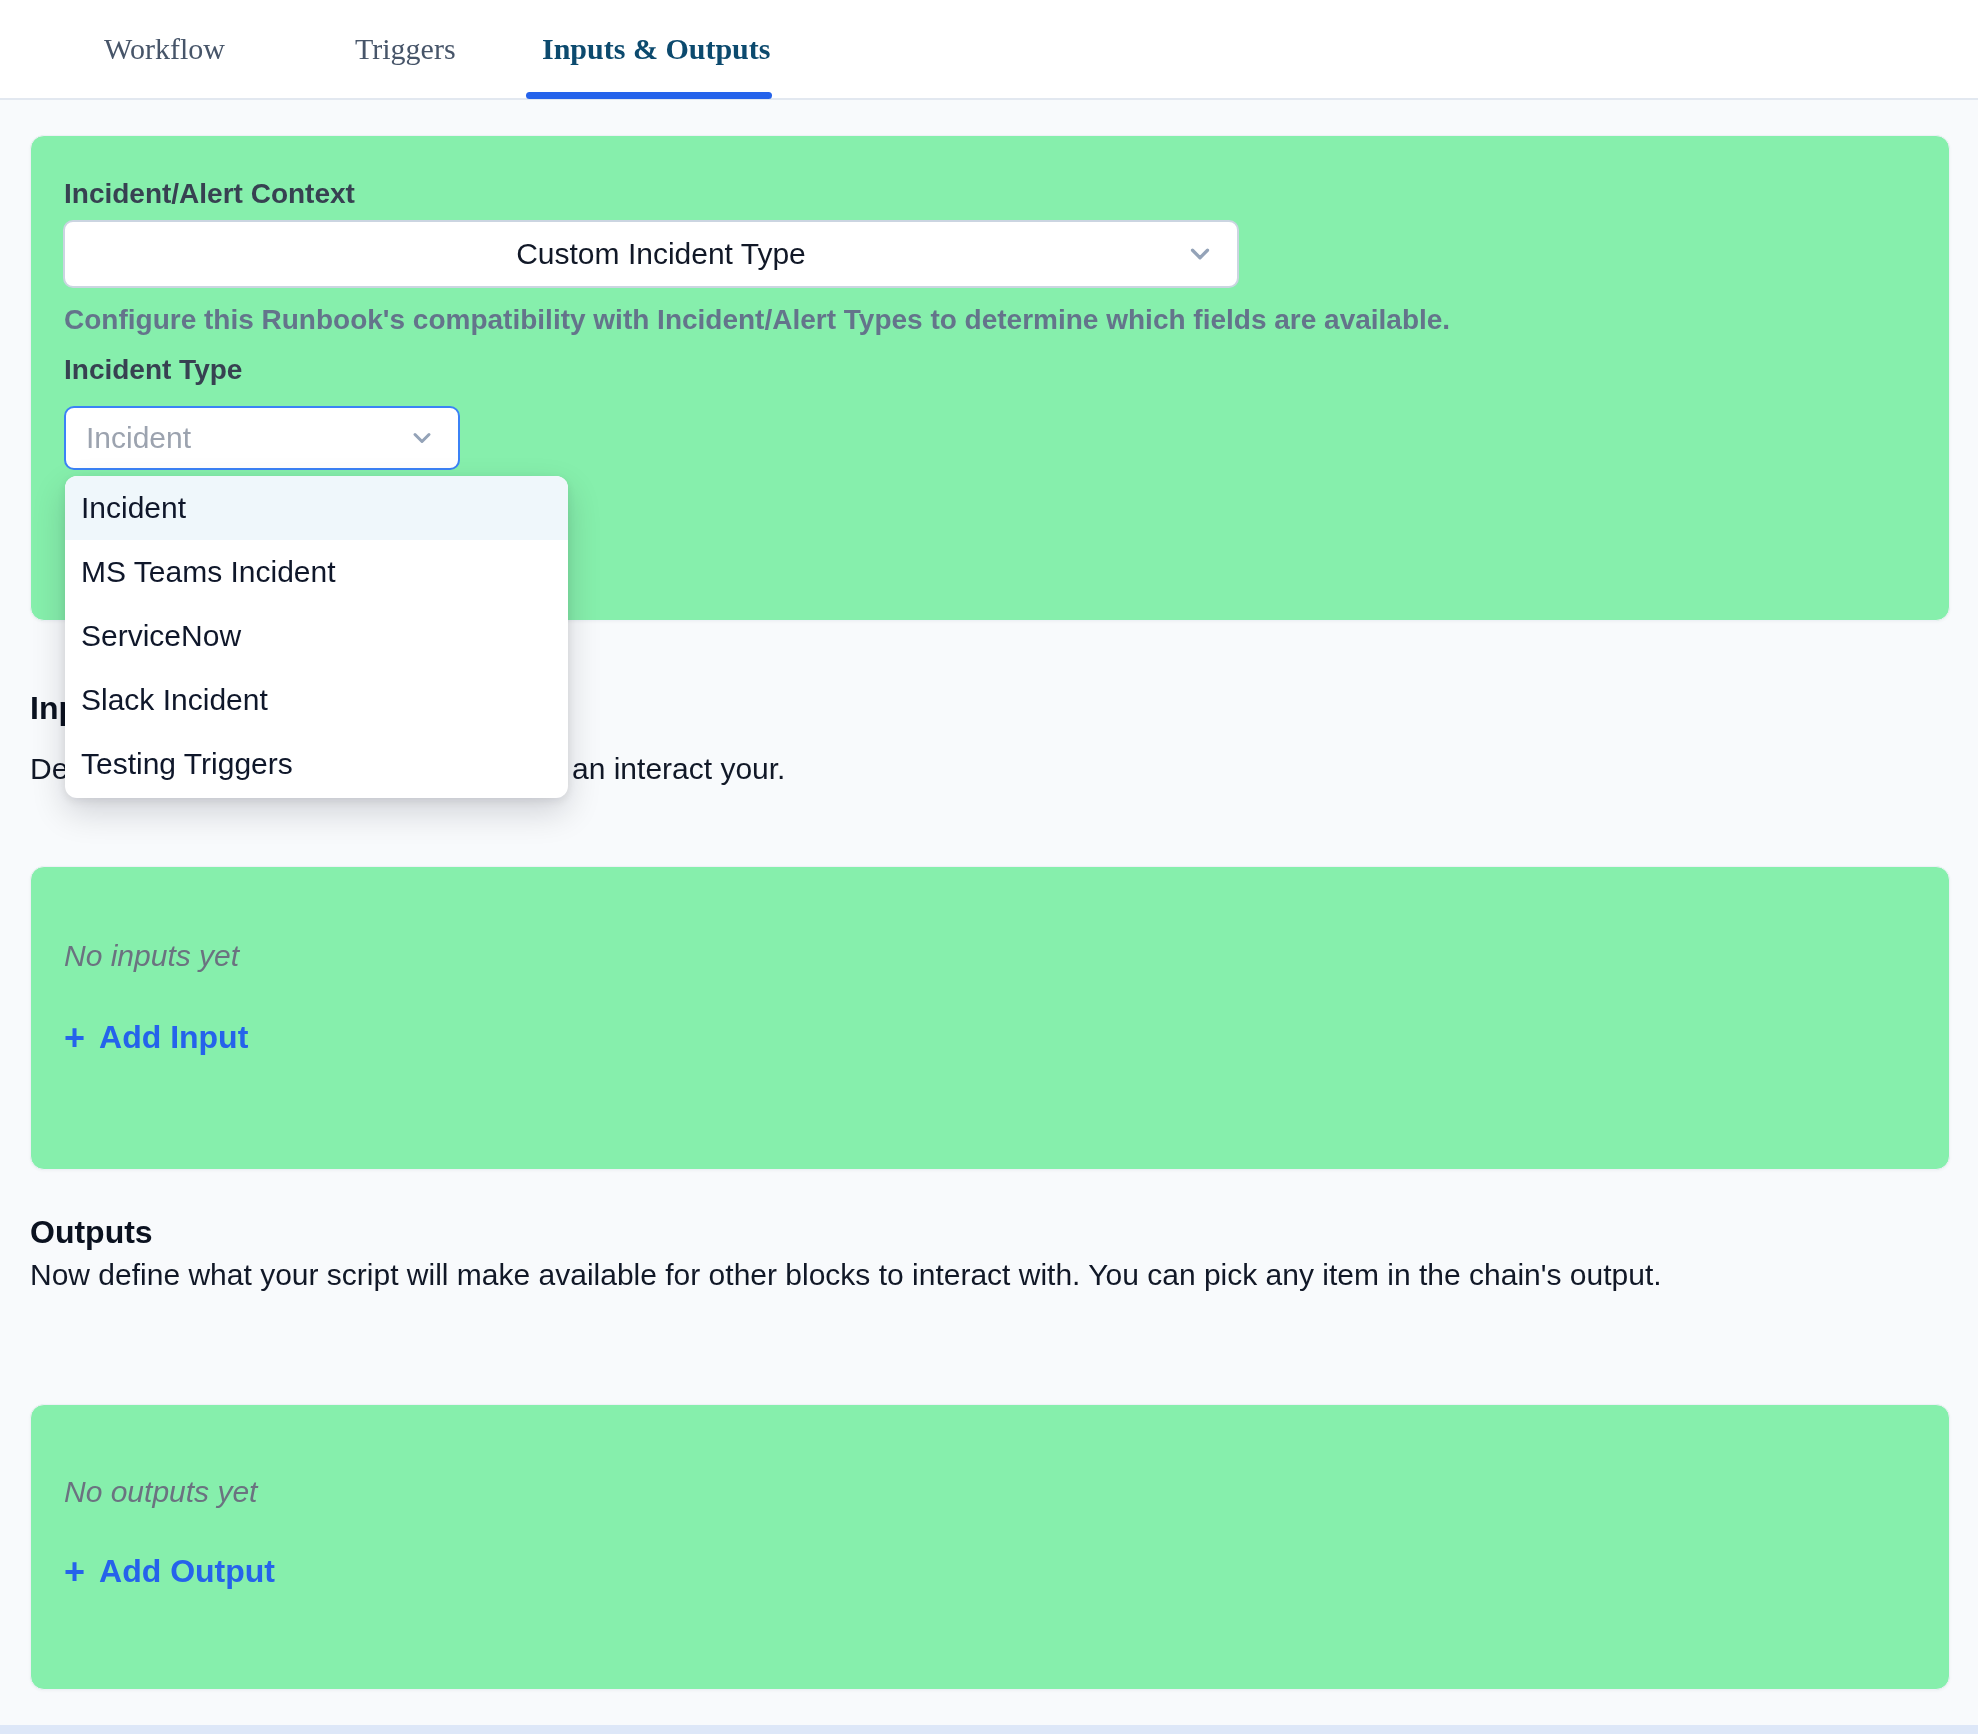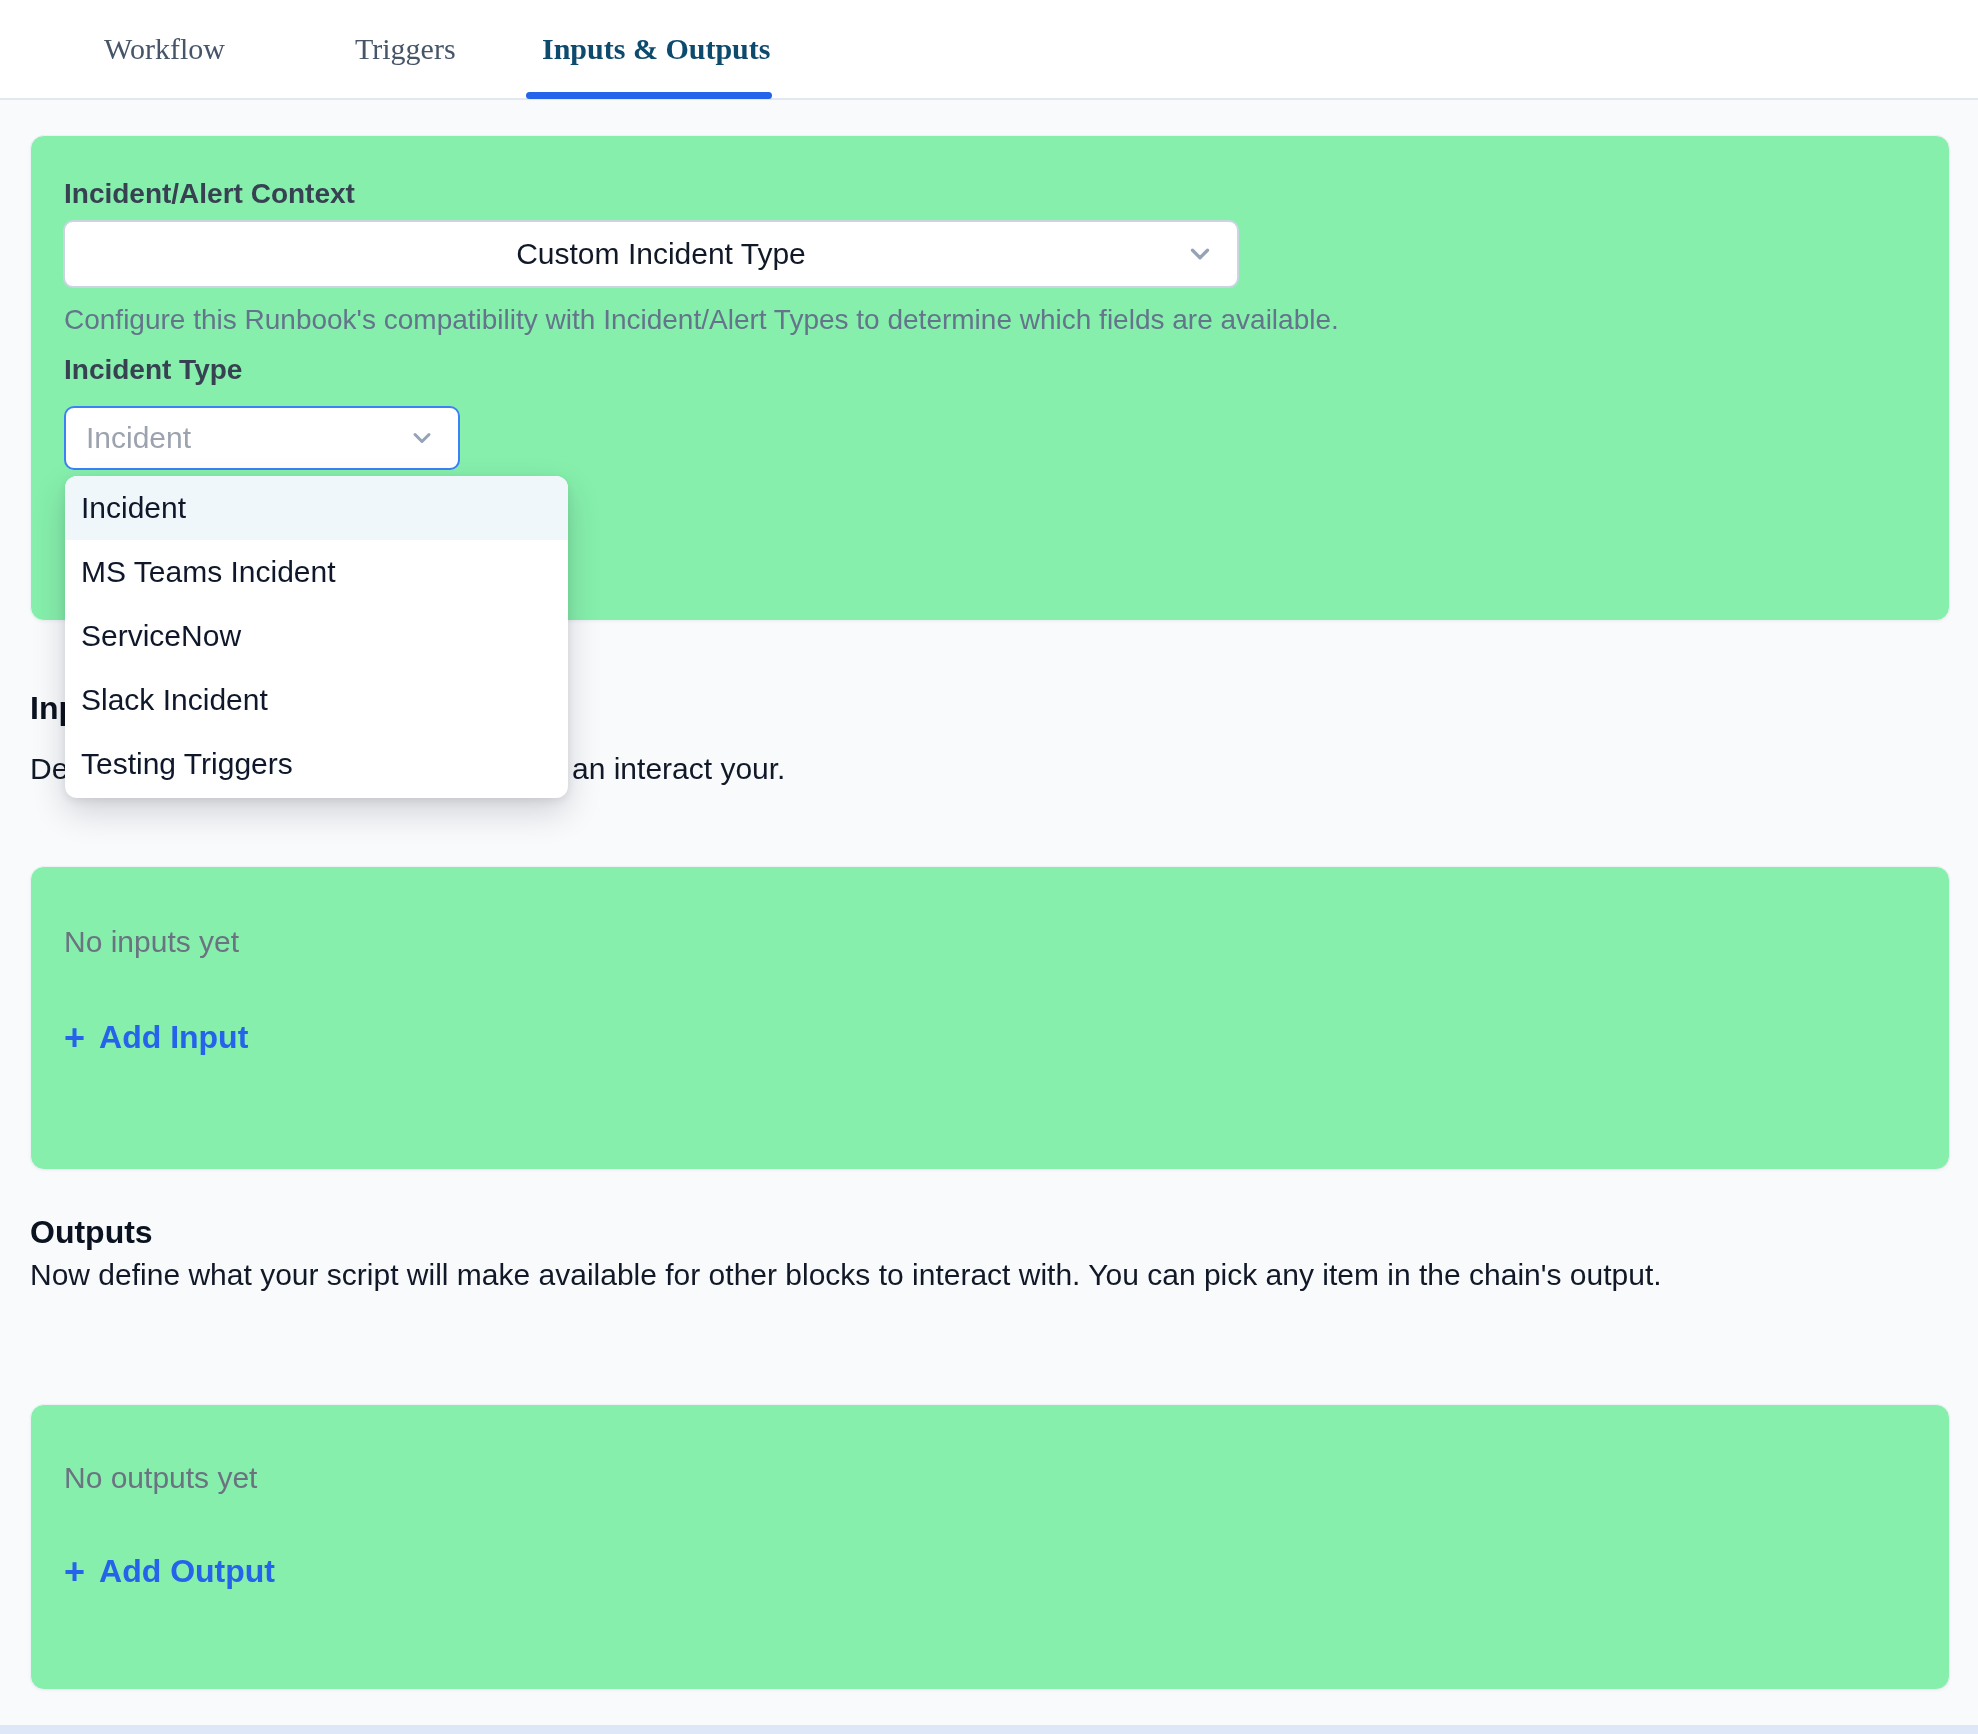--- a/index.html
+++ b/index.html
@@ -69,21 +69,21 @@
   
   .section-heading{
     position:absolute;left:30px;font-size:32px;font-weight:700;color:#0b1220;
   }
   .section-desc{
     position:absolute;left:30px;font-size:30px;color:#111827;
   }
   .desc-frag-end{position:absolute;font-size:30px;color:#111827;}
 
   .empty-text{
-    position:absolute;left:33px;font-size:30px;color:#6b7280;
+    position:absolute;left:33px;font-size:30px;font-style:italic;color:#6b7280;margin-top:14px;
   }
   .add-btn{
     position:absolute;left:33px;display:flex;align-items:center;gap:14px;
     font-size:32px;font-weight:700;color:#2563eb;cursor:pointer;
   }
   .add-btn .plus{font-size:36px;font-weight:700;line-height:1;}
 
   .bottom-strip{
     position:absolute;left:0;bottom:0;width:1978px;height:9px;background:#dde7f8;
   }
@@ -105,21 +105,21 @@
 
     <div class="select" style="top:84px;width:1176px;justify-content:center;">
       <span class="sel-text">Custom Incident Type</span>
       <span class="chev">
         <svg width="30" height="30" viewBox="0 0 24 24" fill="none">
           <path d="M6 9l6 6 6-6" stroke="#94a3b8" stroke-width="2.6" stroke-linecap="round" stroke-linejoin="round"></path>
         </svg>
       </span>
     </div>
 
-    <div class="help-text" style="top:168px;">Configure this Runbook's compatibility with Incident/Alert Types to determine which fields are available.</div>
+    <div class="help-text" style="top:168px;font-weight:bold;">Configure this Runbook's compatibility with Incident/Alert Types to determine which fields are available.</div>
 
     <div class="field-label" style="top:218px;">Incident Type</div>
 
     <div class="select focused" style="top:270px;width:396px;height:64px;left:33px;">
       <span class="sel-placeholder">Incident</span>
       <span class="chev">
         <svg width="28" height="28" viewBox="0 0 24 24" fill="none">
           <path d="M6 9l6 6 6-6" stroke="#94a3b8" stroke-width="2.6" stroke-linecap="round" stroke-linejoin="round"></path>
         </svg>
       </span>

